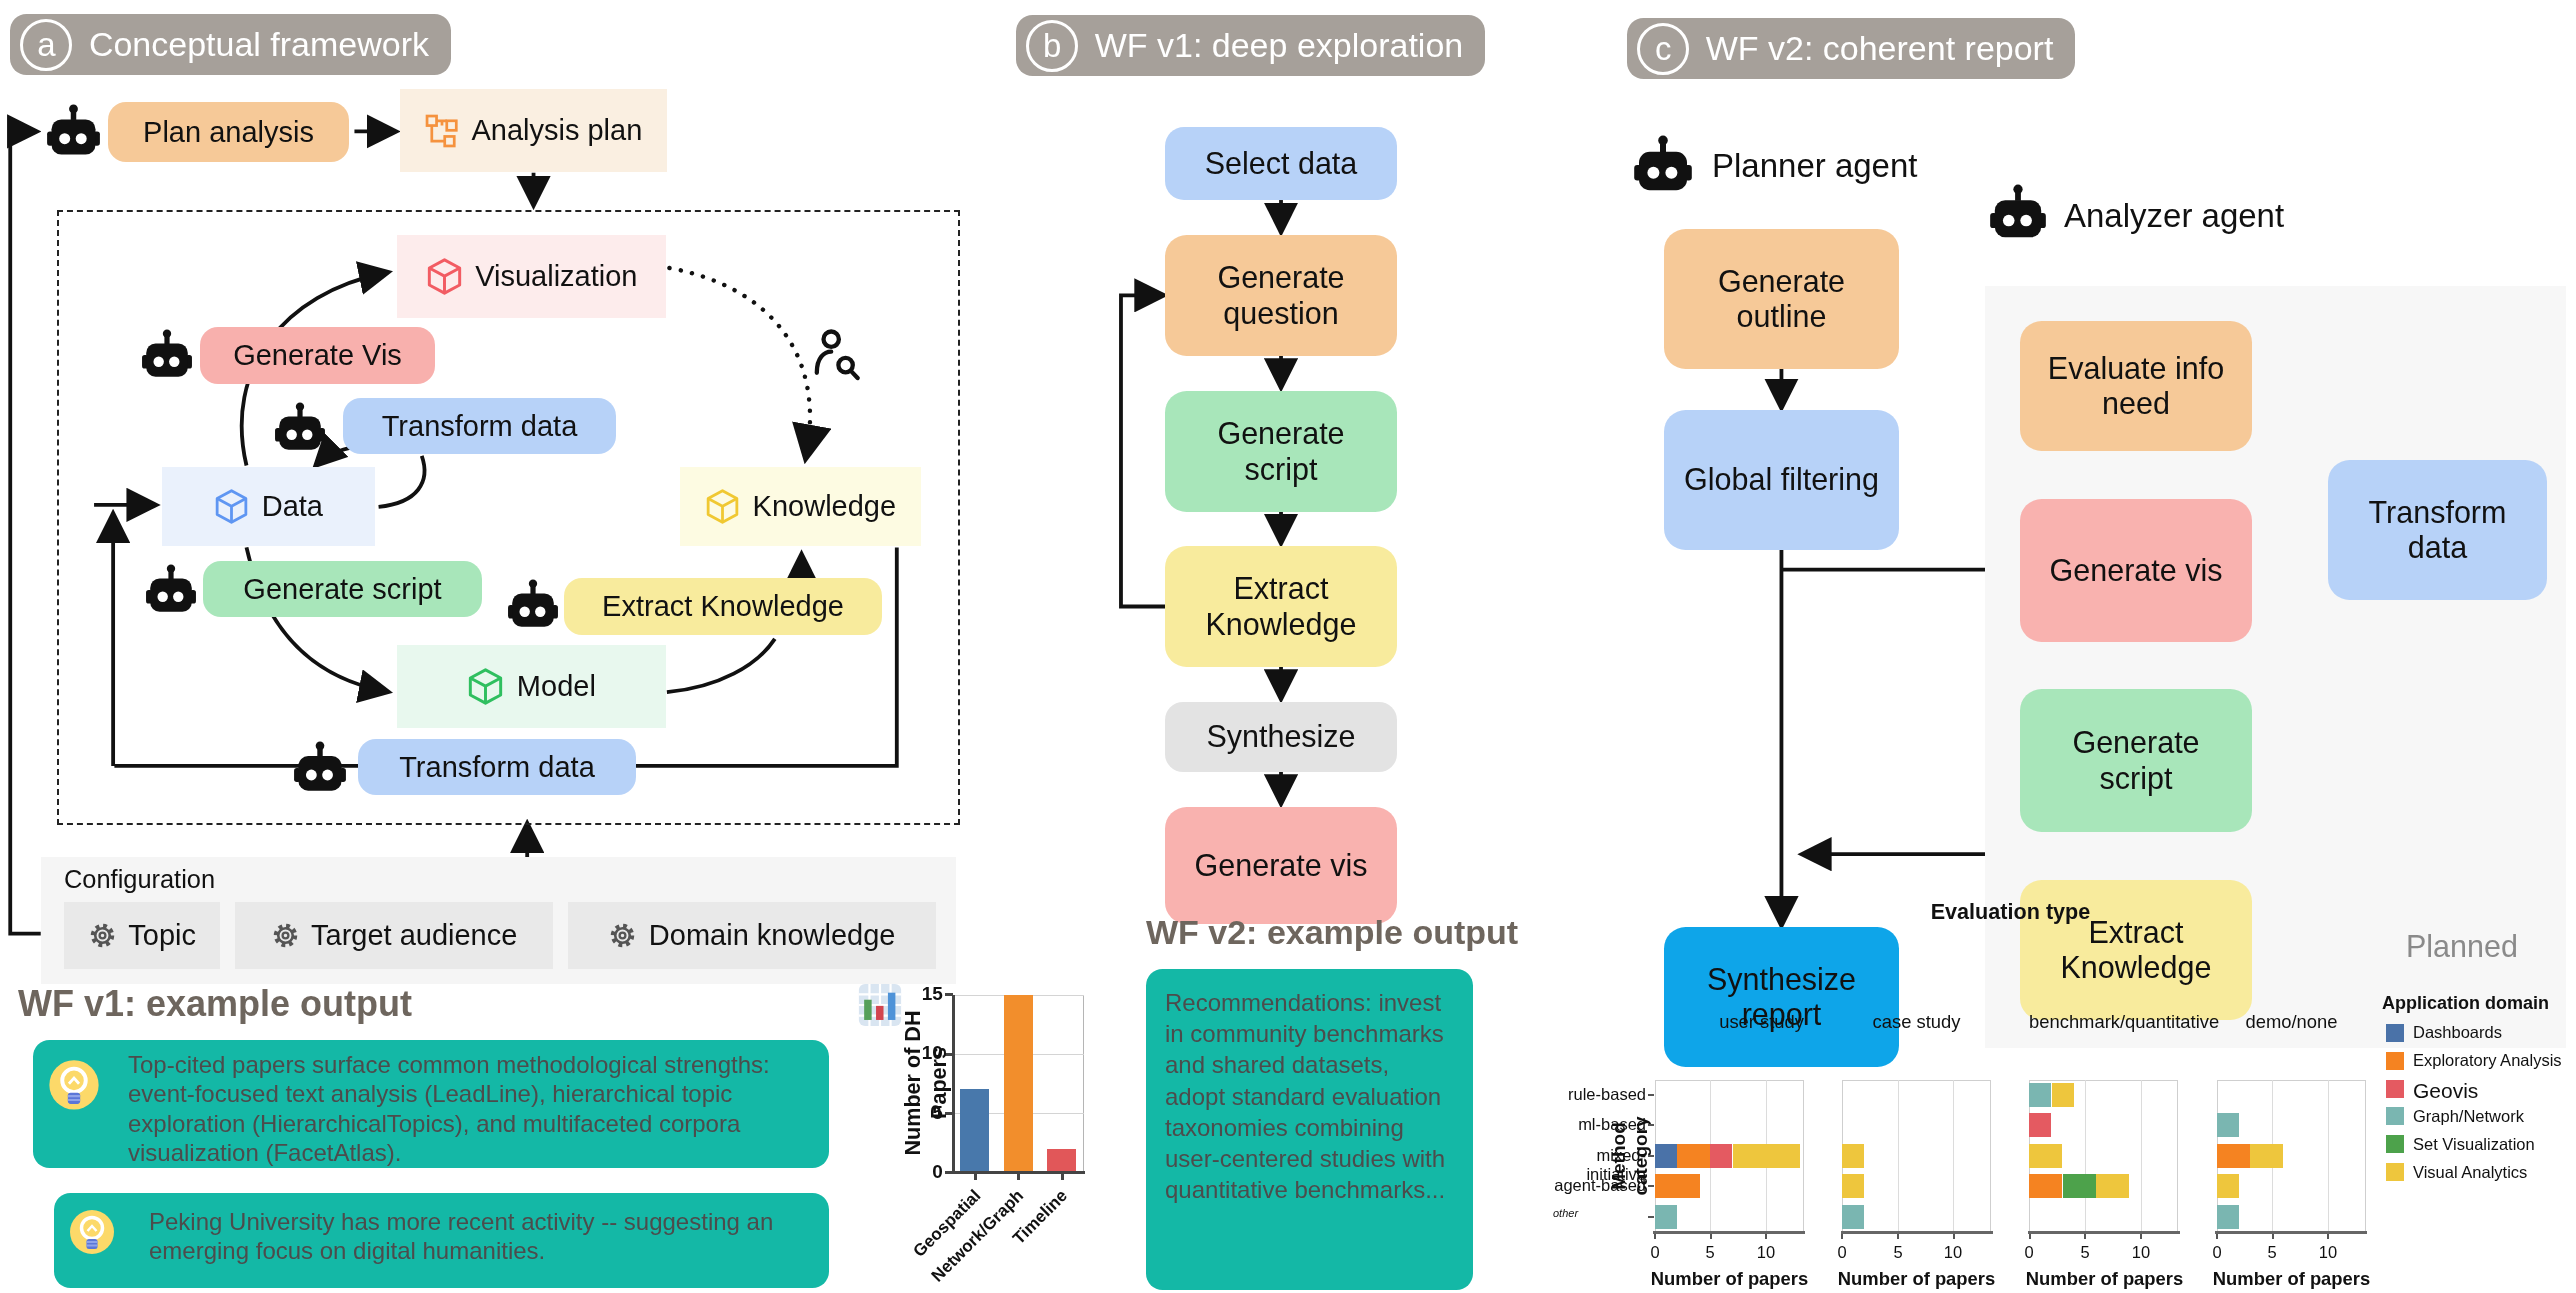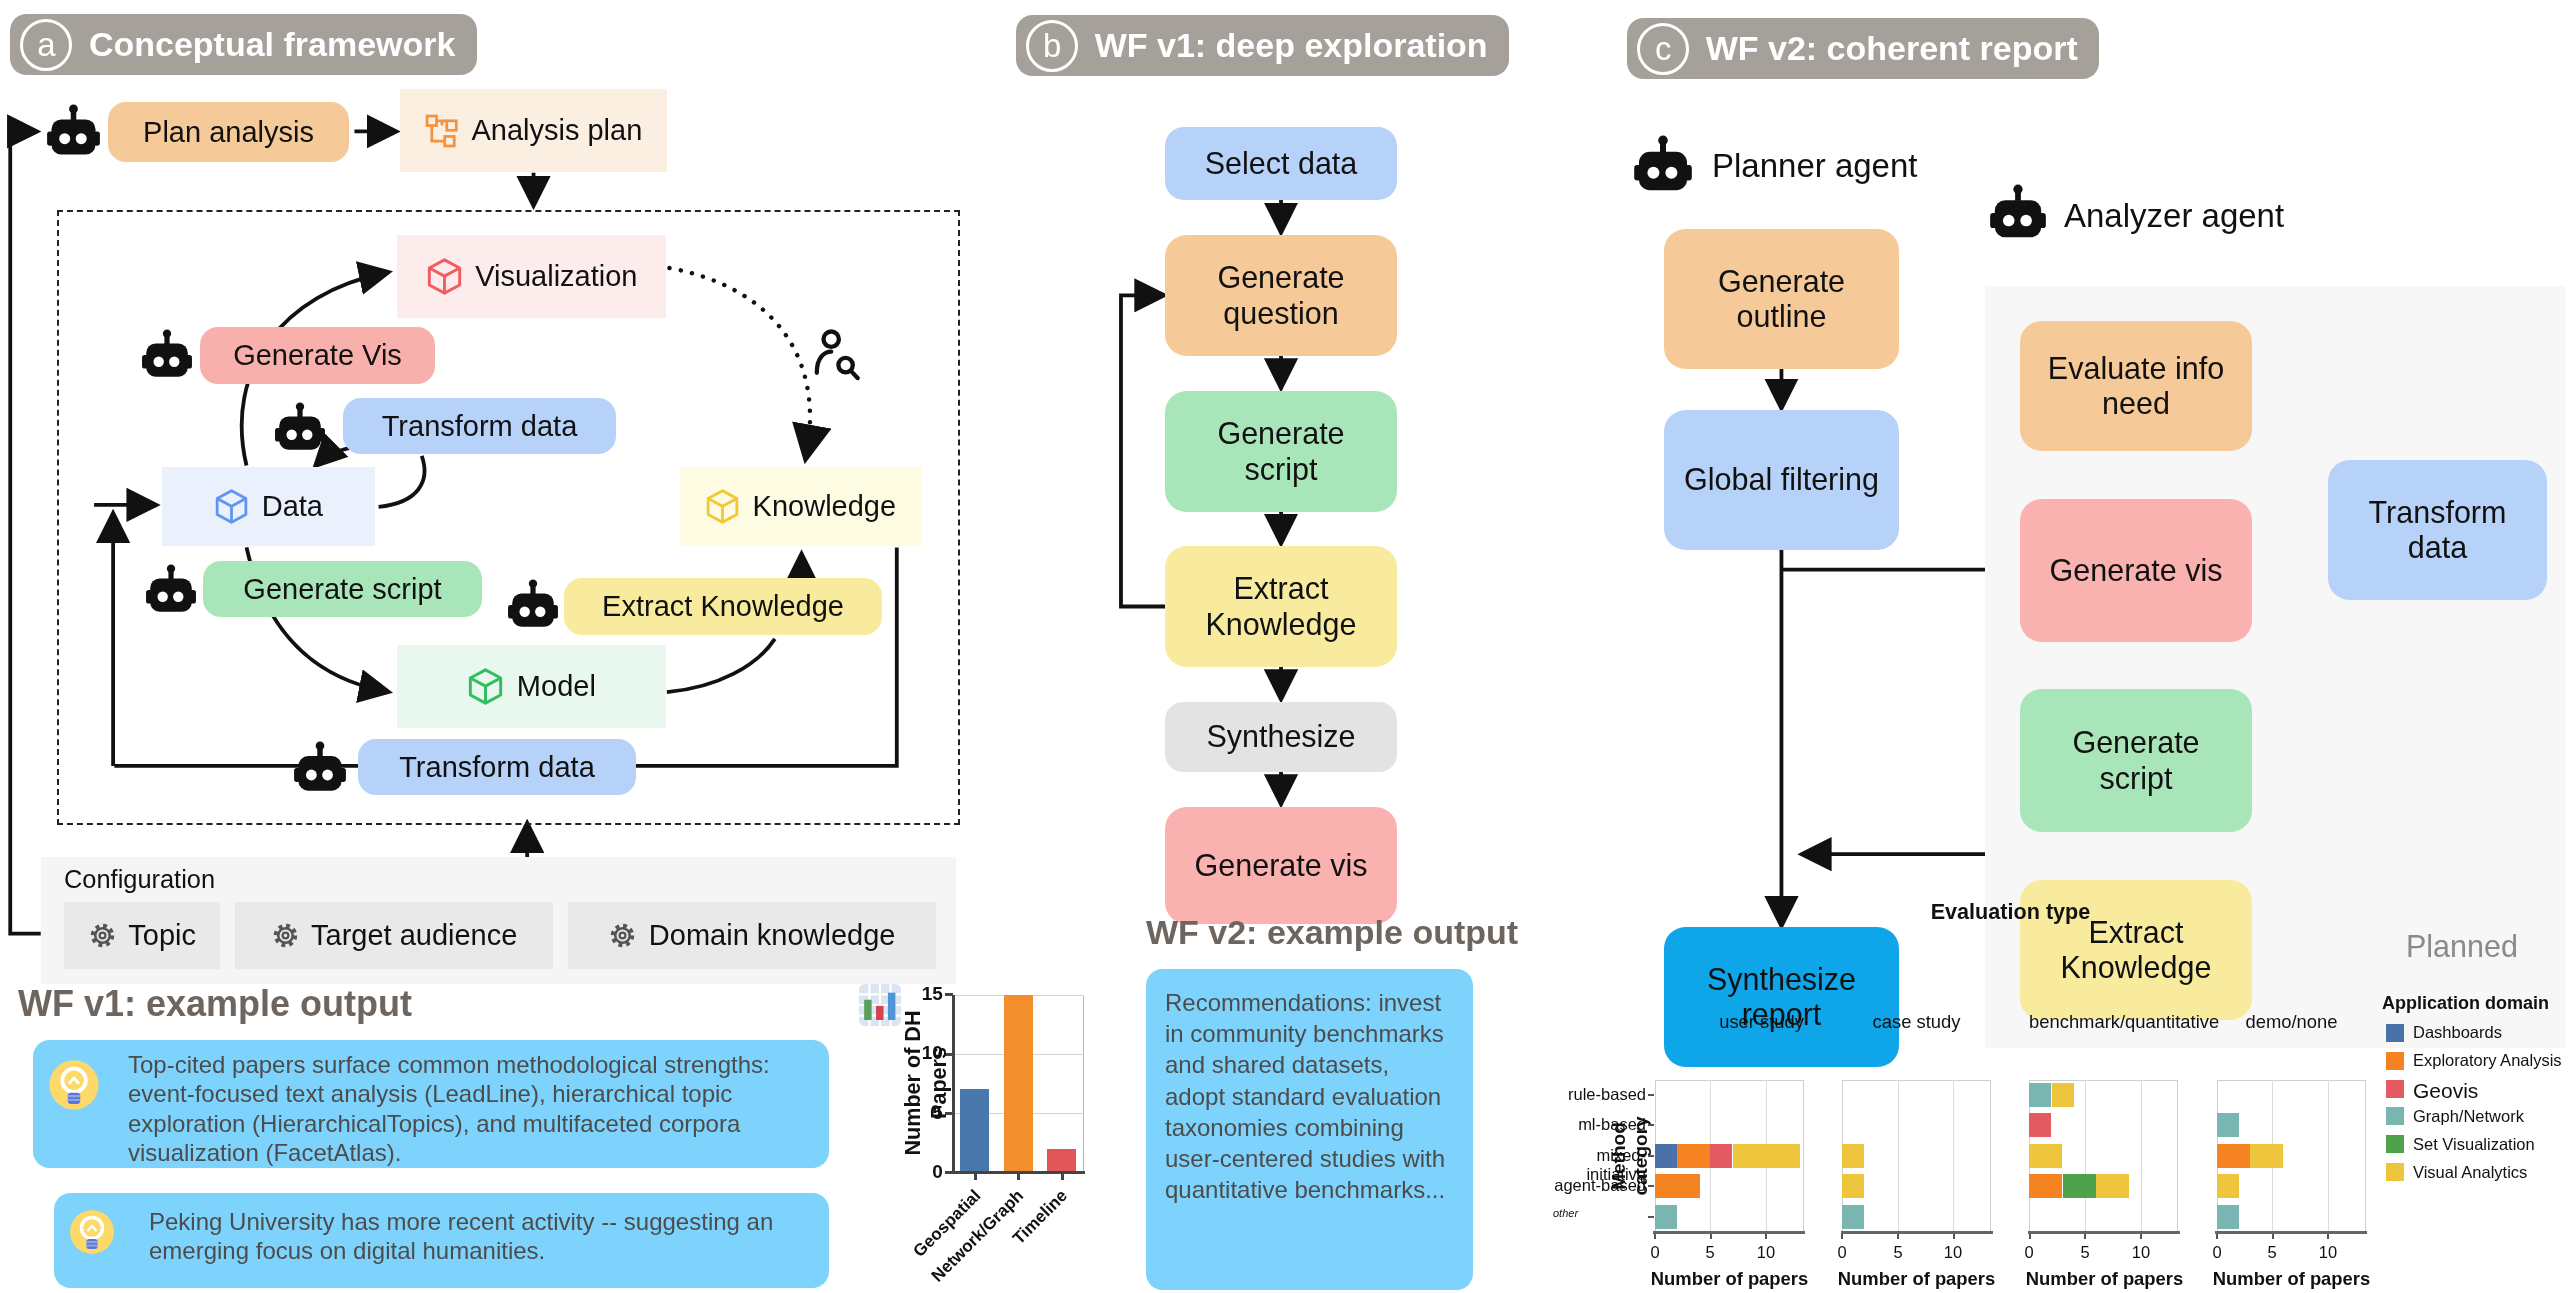--- a/index.html
+++ b/index.html
@@ -4,33 +4,33 @@
 <style>
   html,body{margin:0;padding:0;background:#fff;}
   #stage{position:relative;width:2576px;height:1293px;background:#fff;
          font-family:"Liberation Sans",sans-serif;color:#111;overflow:hidden;}
   .abs{position:absolute;}
   .titlebar{position:absolute;height:61px;background:#a6a09a;border-radius:16.5px;
             display:flex;align-items:center;gap:16.5px;padding:0 21.6px 0 10.2px;}
   .badge{width:46px;height:46px;border:3.2px solid #fff;border-radius:50%;
          display:flex;align-items:center;justify-content:center;
          color:#fff;font-size:33px;font-weight:500;flex:0 0 auto;}
-  .titlebar .t{color:#fff;font-size:34px;font-weight:700;white-space:nowrap;}
+  .titlebar .t{color:#fff;font-size:34px;font-weight:400;white-space:nowrap;}
   .pill{position:absolute;border-radius:18px;display:flex;align-items:center;
         justify-content:center;font-size:29px;white-space:nowrap;}
   .bigbox{position:absolute;border-radius:15.2px;display:flex;align-items:center;
         justify-content:center;font-size:30.5px;text-align:center;line-height:1.15;padding:6.4px 12.7px;box-sizing:border-box;}
   .ibox{position:absolute;display:flex;align-items:center;justify-content:center;
         gap:12.7px;font-size:29px;}
   .dashedrect{position:absolute;border:2.5px dashed #222;}
   .cfg{position:absolute;background:#f5f5f5;}
   .cfgitem{position:absolute;background:#e9e9e9;display:flex;align-items:center;
            justify-content:center;gap:11.4px;font-size:29px;}
   .heading{position:absolute;font-size:36px;font-weight:700;color:#6e665e;white-space:nowrap;}
-  .notebox{position:absolute;background:#7dd3fc;border-radius:16.5px;box-sizing:border-box;}
+  .notebox{position:absolute;background:#14b8a6;border-radius:16.5px;box-sizing:border-box;}
   .notebox .txt{color:#4c4c4c;font-size:24px;line-height:1.22;}
   .agentlabel{position:absolute;font-size:33px;color:#111;white-space:nowrap;}
   .panelbg{position:absolute;background:#f7f7f7;}
   svg.icon{position:absolute;}
 </style>
 </head>
 <body>
 
 <svg width="0" height="0" style="position:absolute">
   <defs>

